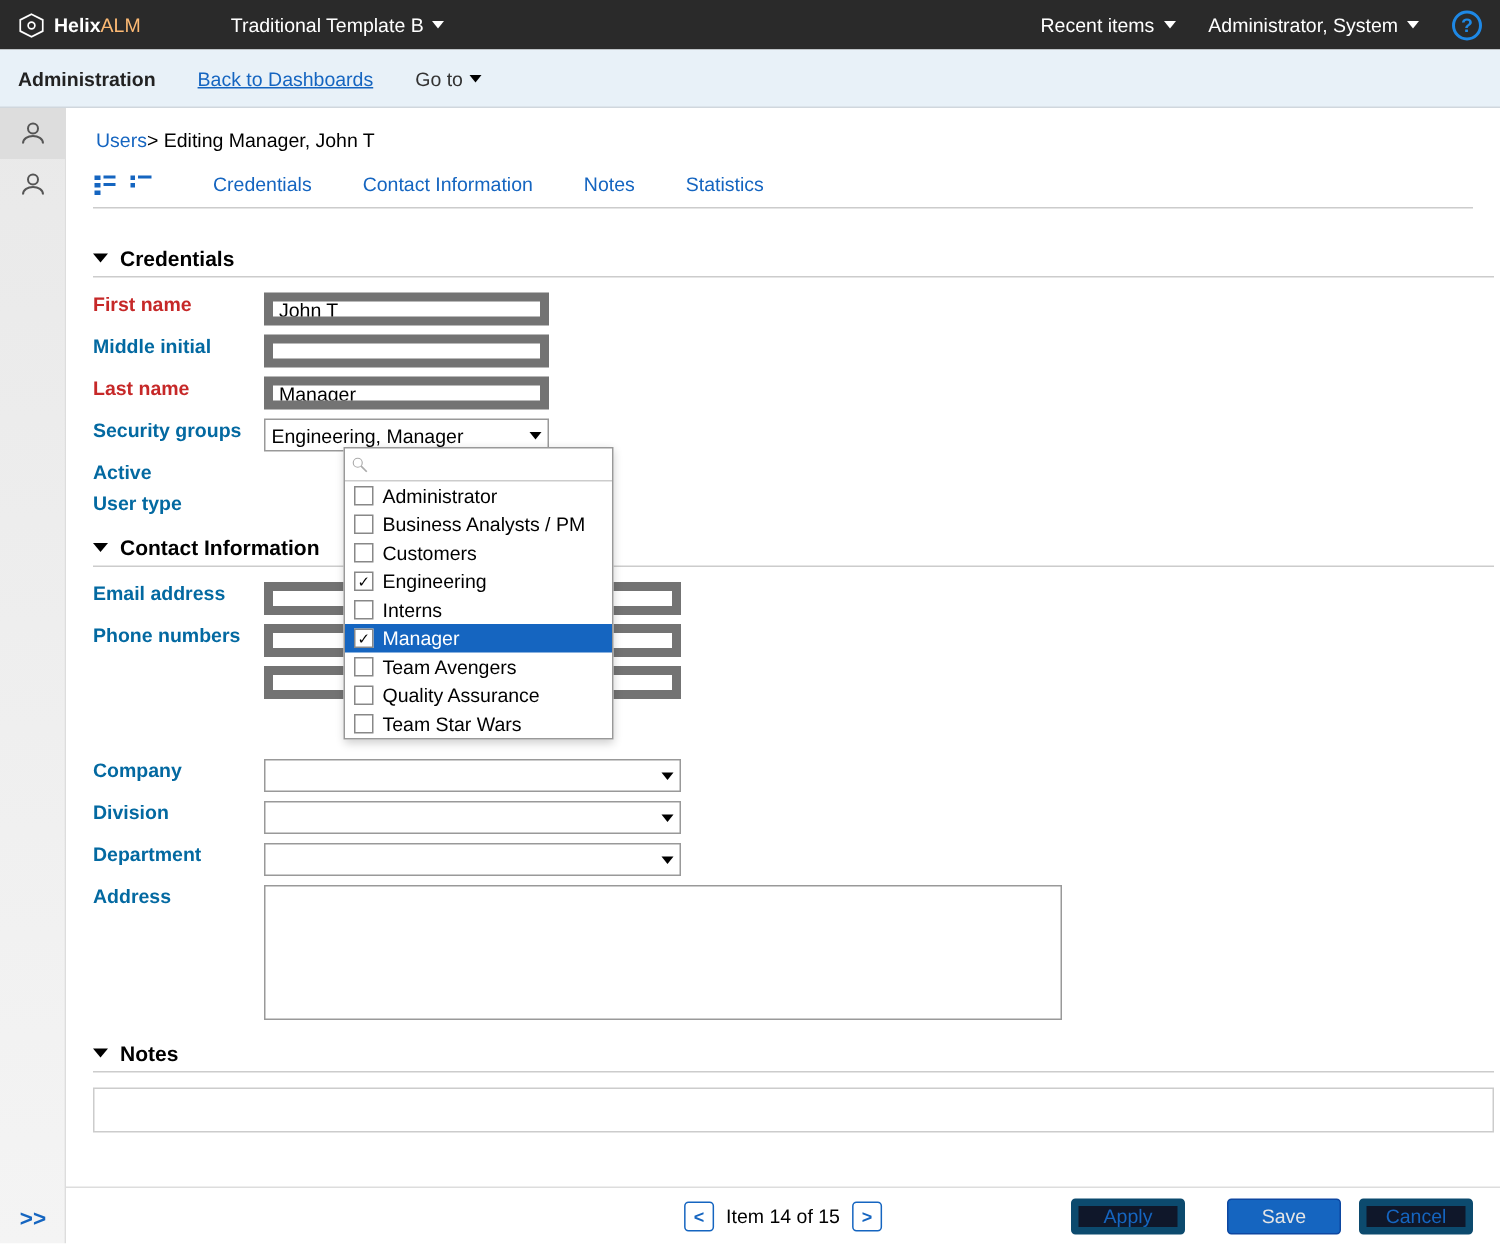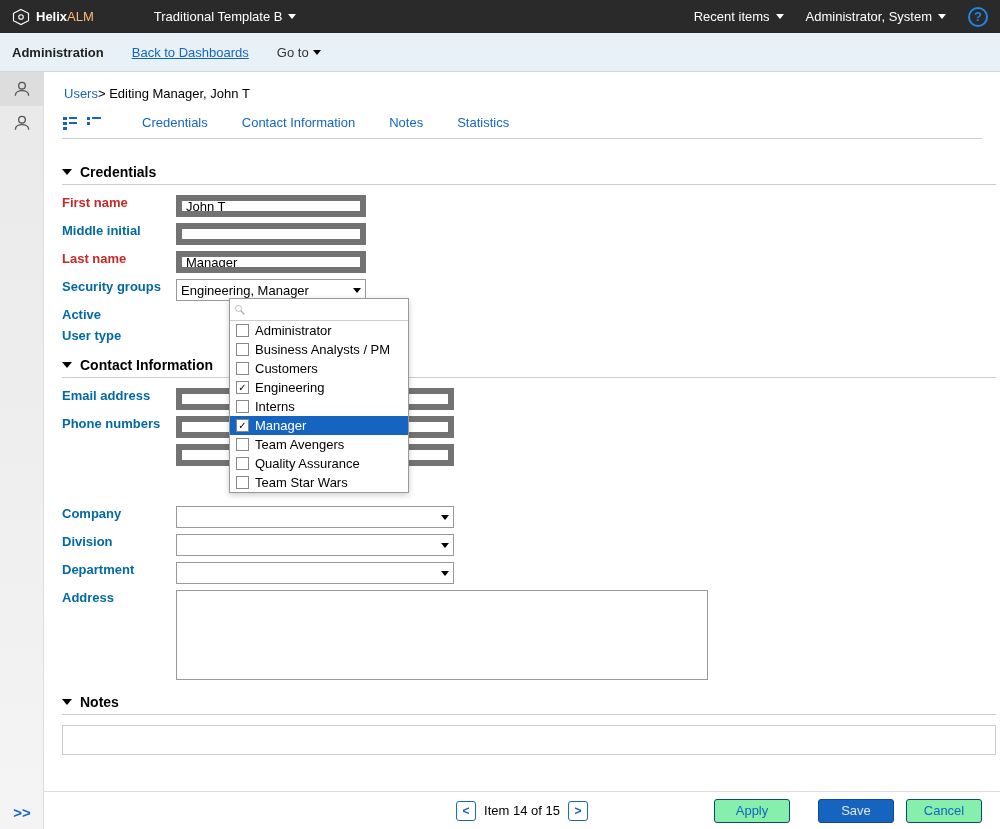--- a/index.html
+++ b/index.html
@@ -56,21 +56,21 @@
 .dd-item { display: flex; align-items: center; gap: 6px; padding: 2px 6px; font-size: 13px; cursor: pointer; }
 .dd-item.hl { background: #1565c0; color: #fff; }
 .chk { width: 13px; height: 13px; border: 1px solid #888; background:#fff; display:flex; align-items:center; justify-content:center; font-size:10px; color:#000; }
 .dd-item.hl .chk { color:#000; background:#fff; }
 
 .footer { position: absolute; left: 44px; right: 0; bottom: 0; height: 38px; border-top: 1px solid #ddd; display: flex; align-items: center; padding: 0 18px; font-size: 13px; background:#fff; }
 .pager { position:absolute; left:50%; transform:translateX(-50%); display:flex; align-items:center; gap:8px; }
 .pgbtn { width: 20px; height: 20px; border: 1px solid #1565c0; color: #1565c0; border-radius: 3px; display:flex; align-items:center; justify-content:center; font-size:12px; font-weight:bold; cursor:pointer; background:#fff;}
 .footer-right { margin-left:auto; display:flex; gap:12px; }
 .btn { min-width: 76px; height: 24px; border-radius: 3px; font-size: 13px; cursor: pointer; display:flex; align-items:center; justify-content:center; }
-.btn-outline { border: 1px solid #0c4a6e; color: #1565c0; background:#86efac; }
+.btn-outline { border: 5px solid #0c4a6e; color: #1565c0; background:#0f172a; }
 .btn-primary { border: 1px solid #0d47a1; background: #1565c0; color: #e5e5e5; margin-left: 16px; }
 </style>
 </head>
 <body>
 
 <div class="topbar">
   <div class="logo">
     <svg class="logo-icon" viewBox="0 0 24 24">
         <polygon points="12,2 22,7 22,17 12,22 2,17 2,7" fill="none" stroke="#fff" stroke-width="1.5"></polygon>
         <circle cx="12" cy="12" r="3" fill="none" stroke="#fff" stroke-width="1.5"></circle>

